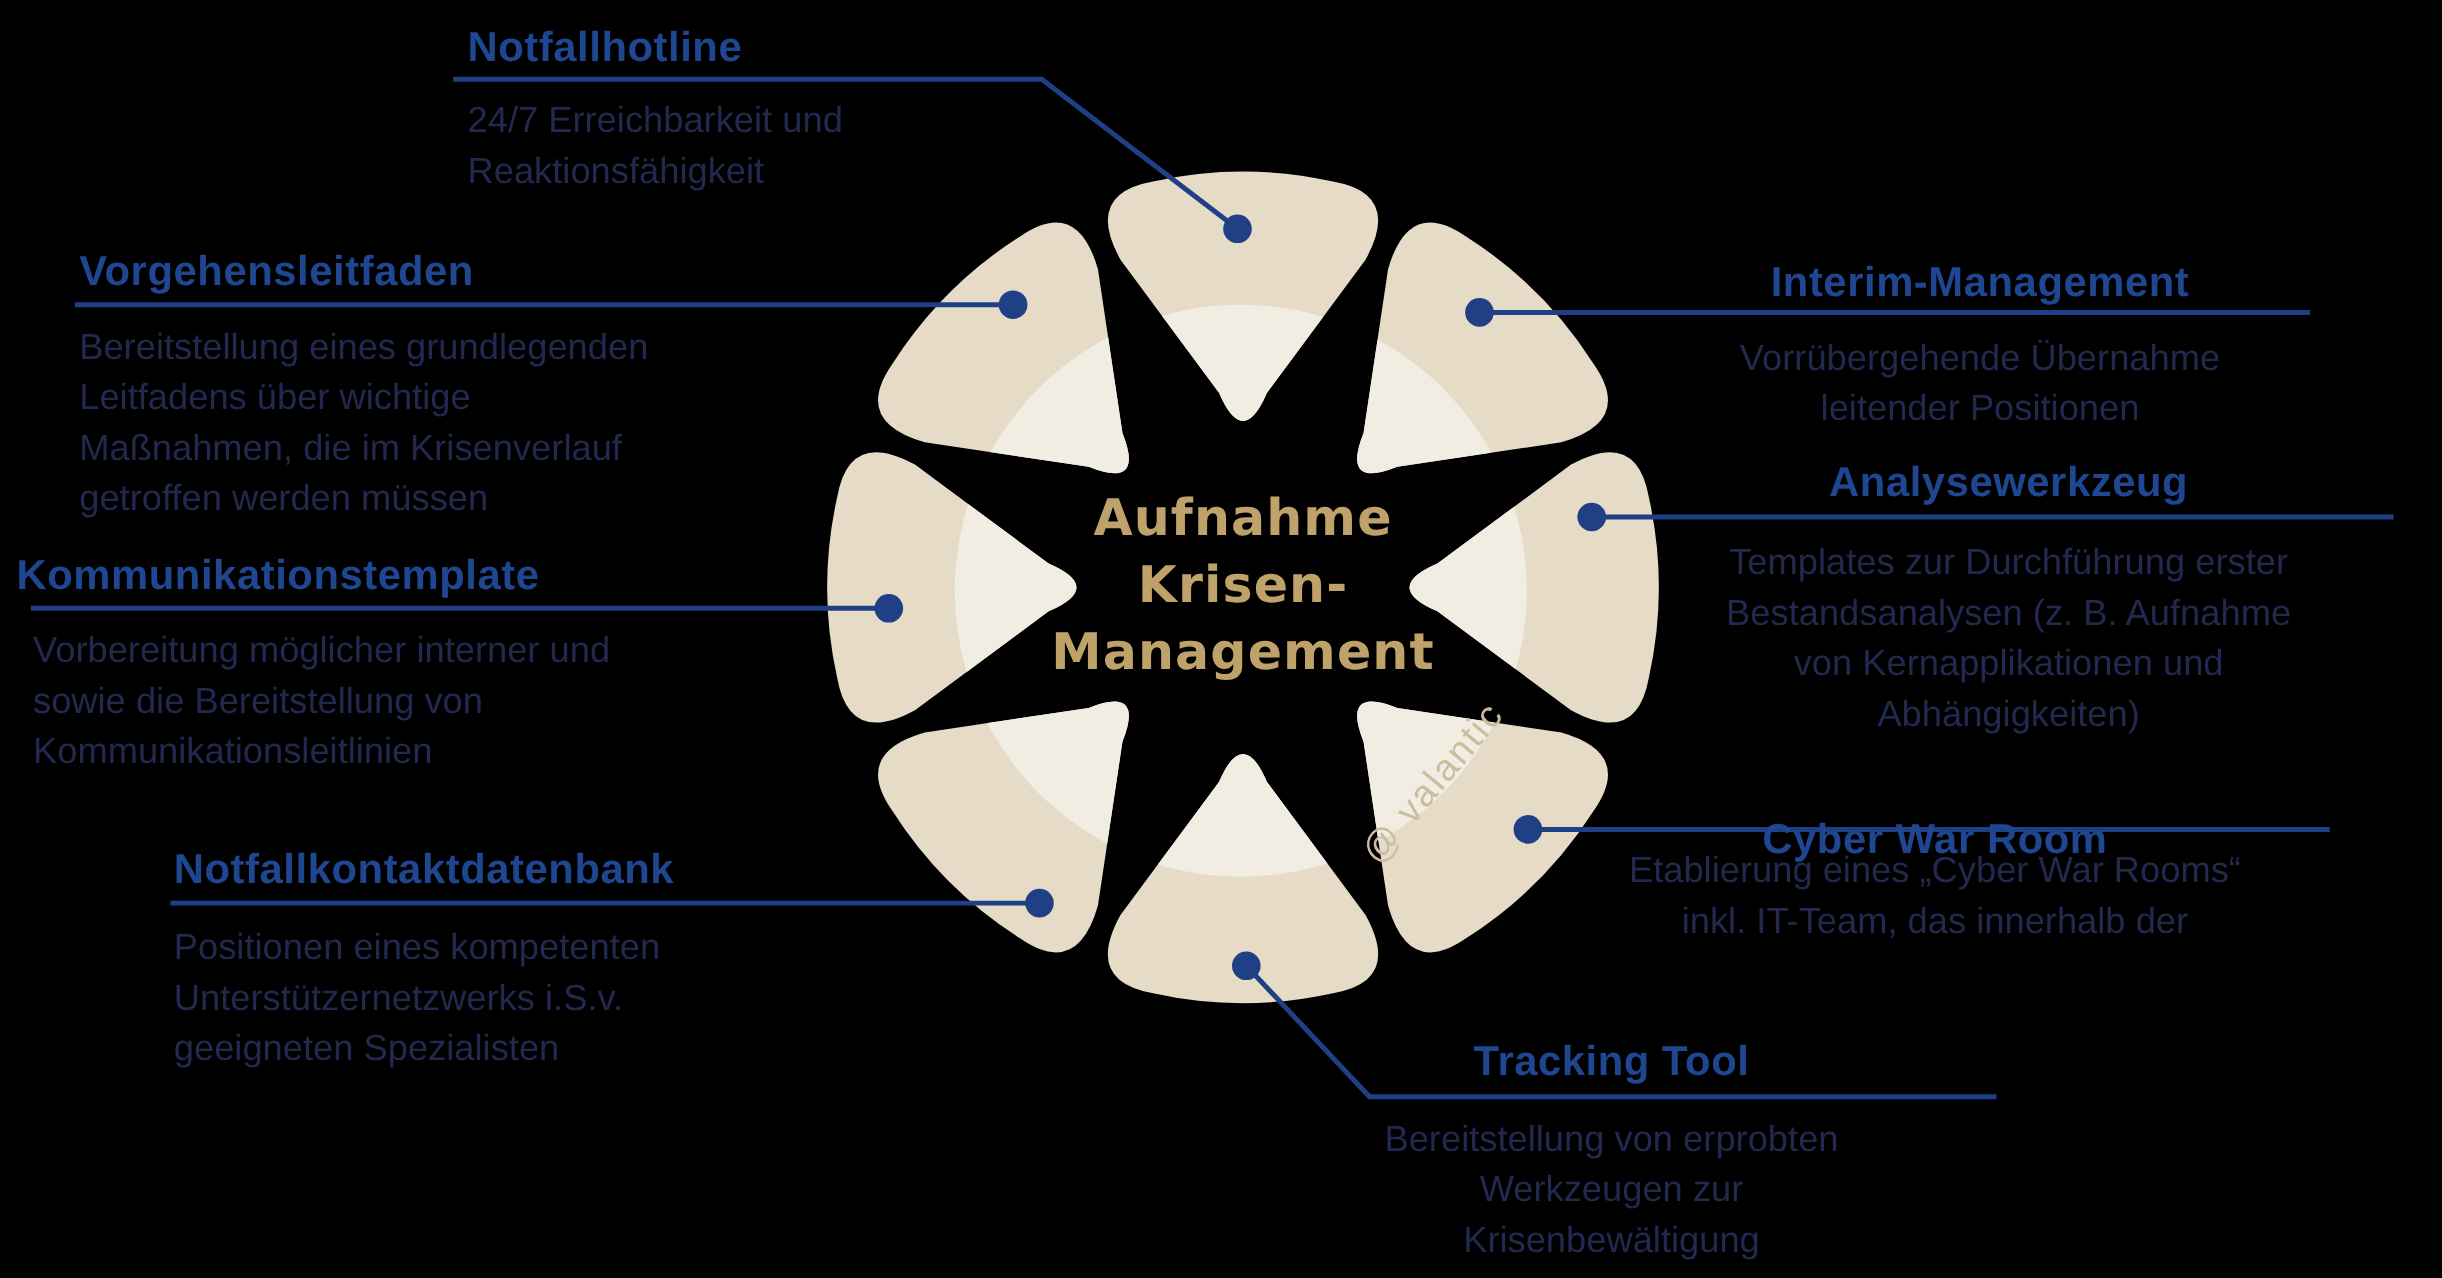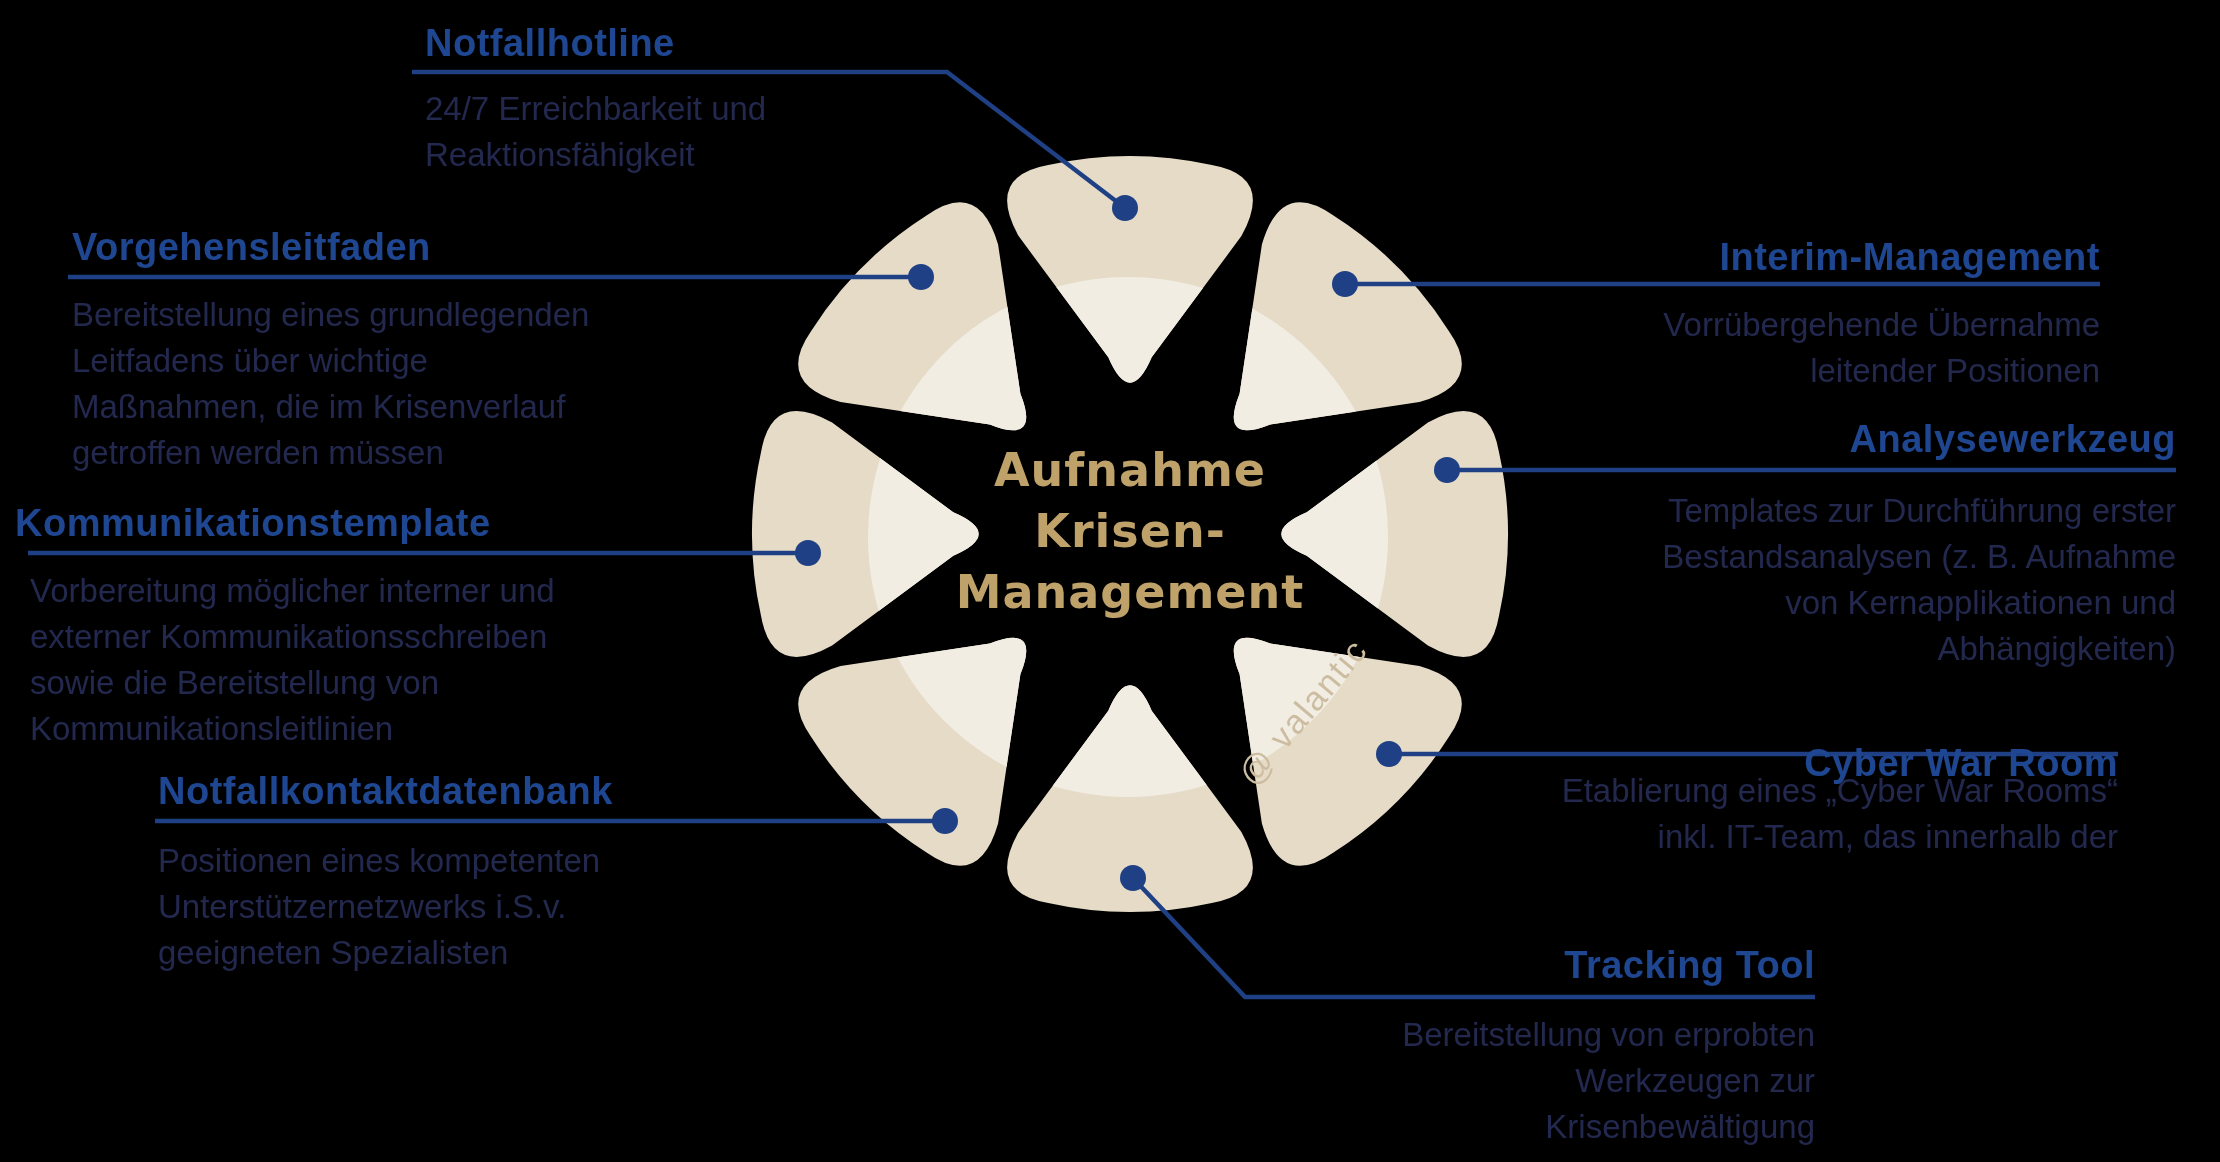--- a/index.html
+++ b/index.html
@@ -13,21 +13,21 @@
   *{margin:0;padding:0;box-sizing:border-box;}
   html,body{background:var(--bg);}
   body{width:2220px;height:1162px;position:relative;overflow:hidden;
        font-family:"Liberation Sans", sans-serif;}
   .stage{position:absolute;left:0;top:0;width:2220px;height:1162px;background:var(--bg);}
   svg.layer{position:absolute;left:0;top:0;}
   .seg-title{position:absolute;font-size:38px;font-weight:bold;color:var(--title-blue);
              letter-spacing:0.5px;white-space:nowrap;}
   .seg-desc{position:absolute;font-size:33px;line-height:46px;color:var(--body-navy);
             white-space:nowrap;}
-  .align-right{text-align:right;}
+  .align-right{text-align:center;}
   .center-title{position:absolute;left:830px;top:440px;width:600px;text-align:center;
                 font-family:"DejaVu Sans", sans-serif;font-weight:bold;font-size:46px;
                 line-height:61px;color:var(--gold);letter-spacing:1px;}
   .watermark{position:absolute;left:1303px;top:712px;transform:translate(-50%,-50%) rotate(-50deg);
              font-size:34px;letter-spacing:2px;color:var(--watermark);white-space:nowrap;}
 </style>
 </head>
 <body>
 
 <div class="stage">
@@ -93,21 +93,20 @@
   <div class="seg-desc" style="left:72px;top:292px;">
     <div>Bereitstellung eines grundlegenden</div>
     <div>Leitfadens über wichtige</div>
     <div>Maßnahmen, die im Krisenverlauf</div>
     <div>getroffen werden müssen</div>
   </div>
 
   <div class="seg-title" style="left:15px;top:502px;">Kommunikationstemplate</div>
   <div class="seg-desc" style="left:30px;top:568px;">
     <div>Vorbereitung möglicher interner und</div>
-    <div>externer Kommunikationsschreiben</div>
     <div>sowie die Bereitstellung von</div>
     <div>Kommunikationsleitlinien</div>
   </div>
 
   <div class="seg-title" style="left:158px;top:770px;">Notfallkontaktdatenbank</div>
   <div class="seg-desc" style="left:158px;top:838px;">
     <div>Positionen eines kompetenten</div>
     <div>Unterstützernetzwerks i.S.v.</div>
     <div>geeigneten Spezialisten</div>
   </div>

